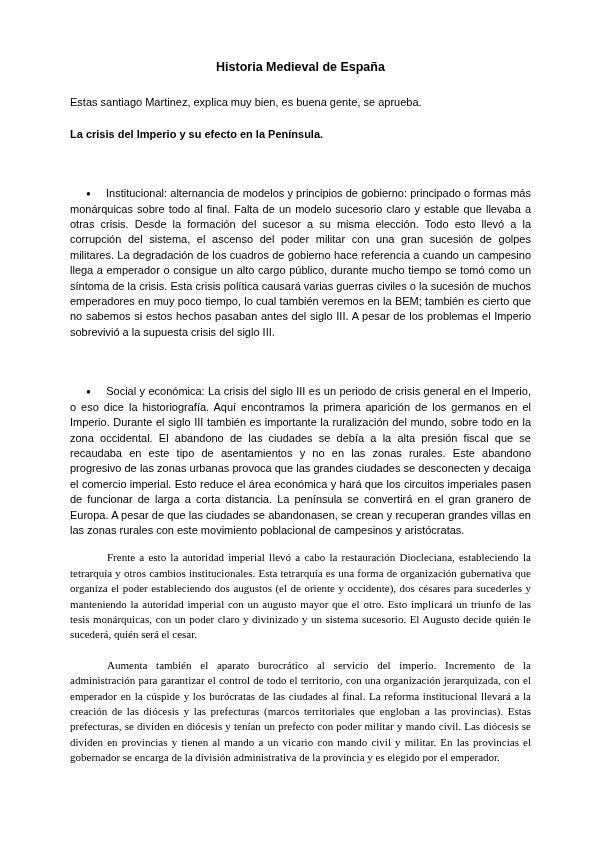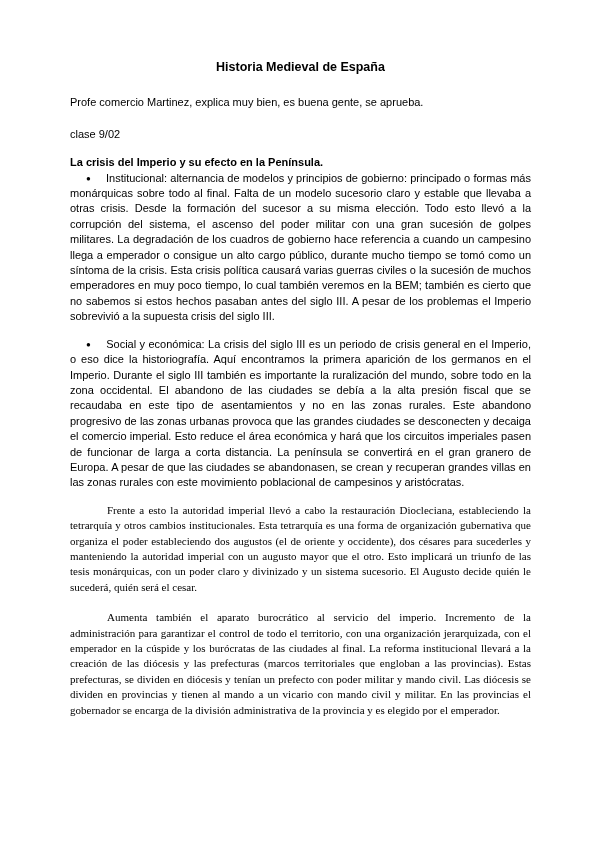--- a/index.html
+++ b/index.html
@@ -33,20 +33,21 @@
   .class-line {
     margin-bottom: 13px;
   }
   .section-heading {
     font-weight: bold;
     margin-bottom: 0;
   }
   .bullet-para {
     text-indent: 16px;
     margin-bottom: 7px;
+    margin-top: 44px;
   }
   .bullet-para + .bullet-para,
   .bullet-para {
     margin-bottom: 12px;
   }
   .bullet-glyph {
     display: inline;
     font-size: 8px;
     padding-right: 15px;
     vertical-align: 1px;
@@ -57,23 +58,22 @@
     font-family: Liberation Serif, serif;
   }
 </style>
 </head>
 <body>
 
 <div class="page">
 
   <h1 class="doc-title">Historia Medieval de España</h1>
 
-  <p class="intro-line">Profe comercio Martinez, explica muy bien, es buena gente, se aprueba.</p>
+  <p class="intro-line">Estas santiago Martinez, explica muy bien, es buena gente, se aprueba.</p>
 
-  <p class="class-line">clase 9/02</p>
 
   <p class="section-heading">La crisis del Imperio y su efecto en la Península.</p>
 
   <p class="bullet-para"><span class="bullet-glyph">●</span><span>Institucional: alternancia de modelos y principios de gobierno: principado o formas más monárquicas sobre todo al final. Falta de un modelo sucesorio claro y estable que llevaba a otras crisis. Desde la formación del sucesor a su misma elección. Todo esto llevó a la corrupción del sistema, el ascenso del poder militar con una gran sucesión de golpes militares. La degradación de los cuadros de gobierno hace referencia a cuando un campesino llega a emperador o consigue un alto cargo público, durante mucho tiempo se tomó como un síntoma de la crisis. Esta crisis política causará varias guerras civiles o la sucesión de muchos emperadores en muy poco tiempo, lo cual también veremos en la BEM; también es cierto que no sabemos si estos hechos pasaban antes del siglo III. A pesar de los problemas el Imperio sobrevivió a la supuesta crisis del siglo III.</span></p>
 
   <p class="bullet-para"><span class="bullet-glyph">●</span><span>Social y económica: La crisis del siglo III es un periodo de crisis general en el Imperio, o eso dice la historiografía. Aquí encontramos la primera aparición de los germanos en el Imperio. Durante el siglo III también es importante la ruralización del mundo, sobre todo en la zona occidental. El abandono de las ciudades se debía a la alta presión fiscal que se recaudaba en este tipo de asentamientos y no en las zonas rurales. Este abandono progresivo de las zonas urbanas provoca que las grandes ciudades se desconecten y decaiga el comercio imperial. Esto reduce el área económica y hará que los circuitos imperiales pasen de funcionar de larga a corta distancia. La península se convertirá en el gran granero de Europa. A pesar de que las ciudades se abandonasen, se crean y recuperan grandes villas en las zonas rurales con este movimiento poblacional de campesinos y aristócratas.</span></p>
 
   <p class="indent-para">Frente a esto la autoridad imperial llevó a cabo la restauración Diocleciana, estableciendo la tetrarquía y otros cambios institucionales. Esta tetrarquía es una forma de organización gubernativa que organiza el poder estableciendo dos augustos (el de oriente y occidente), dos césares para sucederles y manteniendo la autoridad imperial con un augusto mayor que el otro. Esto implicará un triunfo de las tesis monárquicas, con un poder claro y divinizado y un sistema sucesorio. El Augusto decide quién le sucederá, quién será el cesar.</p>
 
   <p class="indent-para">Aumenta también el aparato burocrático al servicio del imperio. Incremento de la administración para garantizar el control de todo el territorio, con una organización jerarquizada, con el emperador en la cúspide y los burócratas de las ciudades al final. La reforma institucional llevará a la creación de las diócesis y las prefecturas (marcos territoriales que engloban a las provincias). Estas prefecturas, se dividen en diócesis y tenían un prefecto con poder militar y mando civil. Las diócesis se dividen en provincias y tienen al mando a un vicario con mando civil y militar. En las provincias el gobernador se encarga de la división administrativa de la provincia y es elegido por el emperador.</p>

